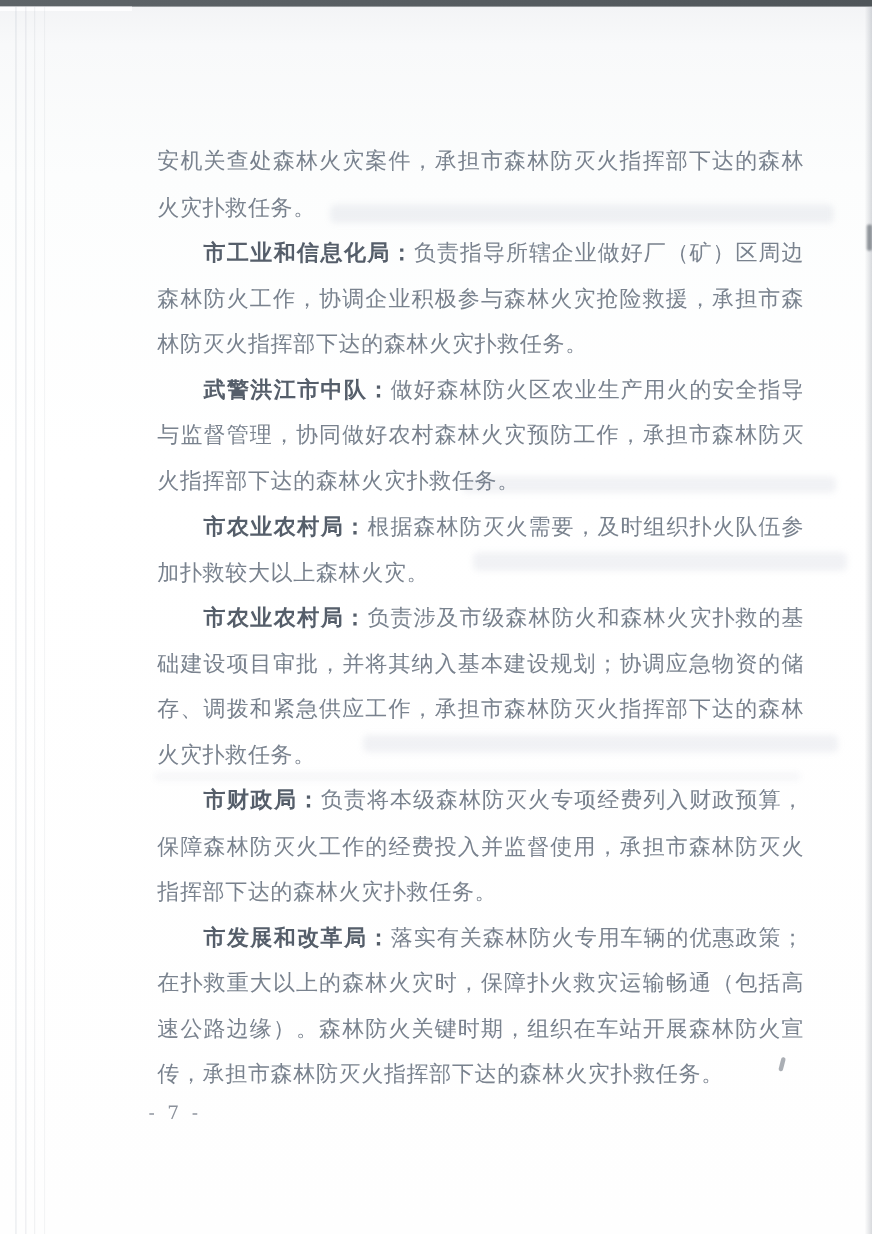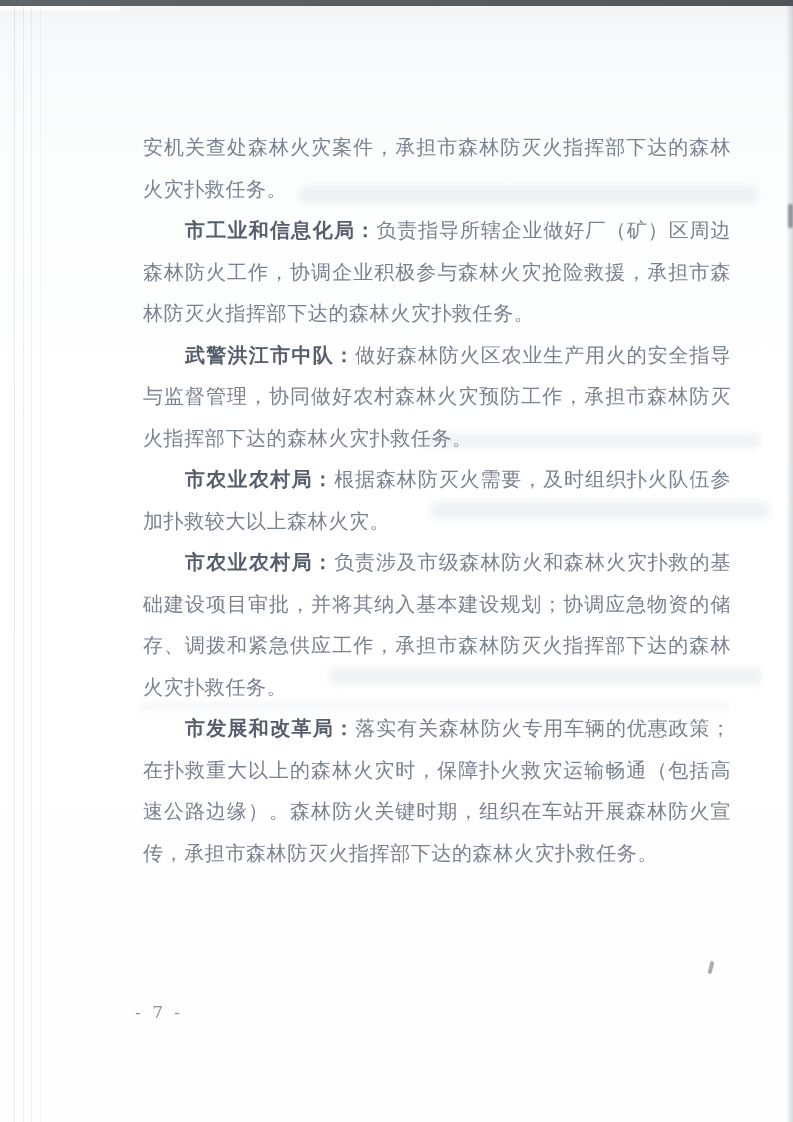--- a/index.html
+++ b/index.html
@@ -78,20 +78,21 @@
   <p class="para"><span class="lead"></span><span>安机关查处森林火灾案件，承担市森林防灭火指挥部下达的森林火灾扑救任务。</span></p>
 
   <p class="para indent"><span class="lead">市工业和信息化局：</span><span>负责指导所辖企业做好厂（矿）区周边森林防火工作，协调企业积极参与森林火灾抢险救援，承担市森林防灭火指挥部下达的森林火灾扑救任务。</span></p>
 
   <p class="para indent"><span class="lead">武警洪江市中队：</span><span>做好森林防火区农业生产用火的安全指导与监督管理，协同做好农村森林火灾预防工作，承担市森林防灭火指挥部下达的森林火灾扑救任务。</span></p>
 
   <p class="para indent"><span class="lead">市农业农村局：</span><span>根据森林防灭火需要，及时组织扑火队伍参加扑救较大以上森林火灾。</span></p>
 
   <p class="para indent"><span class="lead">市农业农村局：</span><span>负责涉及市级森林防火和森林火灾扑救的基础建设项目审批，并将其纳入基本建设规划；协调应急物资的储存、调拨和紧急供应工作，承担市森林防灭火指挥部下达的森林火灾扑救任务。</span></p>
 
+  <p class="para indent"><span class="lead">市财政局：</span><span>负责将本级森林防灭火专项经费列入财政预算，保障森林防灭火工作的经费投入并监督使用，承担市森林防灭火指挥部下达的森林火灾扑救任务。</span></p>
 
   <p class="para indent"><span class="lead">市发展和改革局：</span><span>落实有关森林防火专用车辆的优惠政策；在扑救重大以上的森林火灾时，保障扑火救灾运输畅通（包括高速公路边缘）。森林防火关键时期，组织在车站开展森林防火宣传，承担市森林防灭火指挥部下达的森林火灾扑救任务。</span></p>
 
 </div>
 
 <div class="ghost ghost-1"></div>
 <div class="ghost ghost-2"></div>
 <div class="ghost ghost-3"></div>
 <div class="ghost ghost-4"></div>
 <div class="ghost ghost-5"></div>

